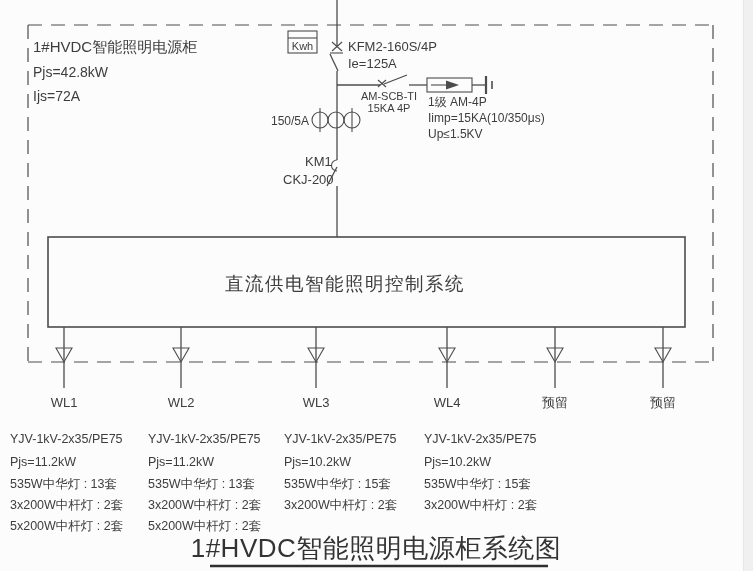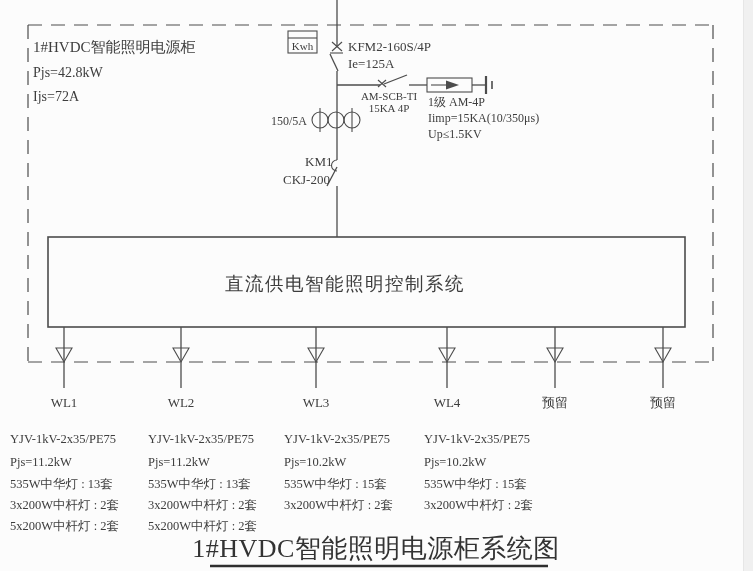--- a/index.html
+++ b/index.html
@@ -1,21 +1,21 @@
 <!DOCTYPE html>
 <html><head>
 <meta charset="utf-8">
 <style>
   html,body{margin:0;padding:0;background:#e9e9e9;}
   .canvas{
     position:relative;
     width:753px;height:571px;
     background:#fcfcfc;
     overflow:hidden;
-    font-family:Liberation Serif, serif;
+    font-family:Liberation Sans, sans-serif;
   }
   .scan-edge{
     position:absolute;top:0;right:0;width:9px;height:571px;
     background:#f0f0f0;border-left:1px solid #e6e6e6;
   }
   svg{position:absolute;top:0;left:0;}
   svg text{fill:#3d3d3d;}
   .ln{stroke:#4c4c4c;stroke-width:1.3;fill:none;}
   .ln-thin{stroke:#4c4c4c;stroke-width:1.1;fill:none;}
   .dash{stroke:#4c4c4c;stroke-width:1.2;fill:none;stroke-dasharray:14 9;}

